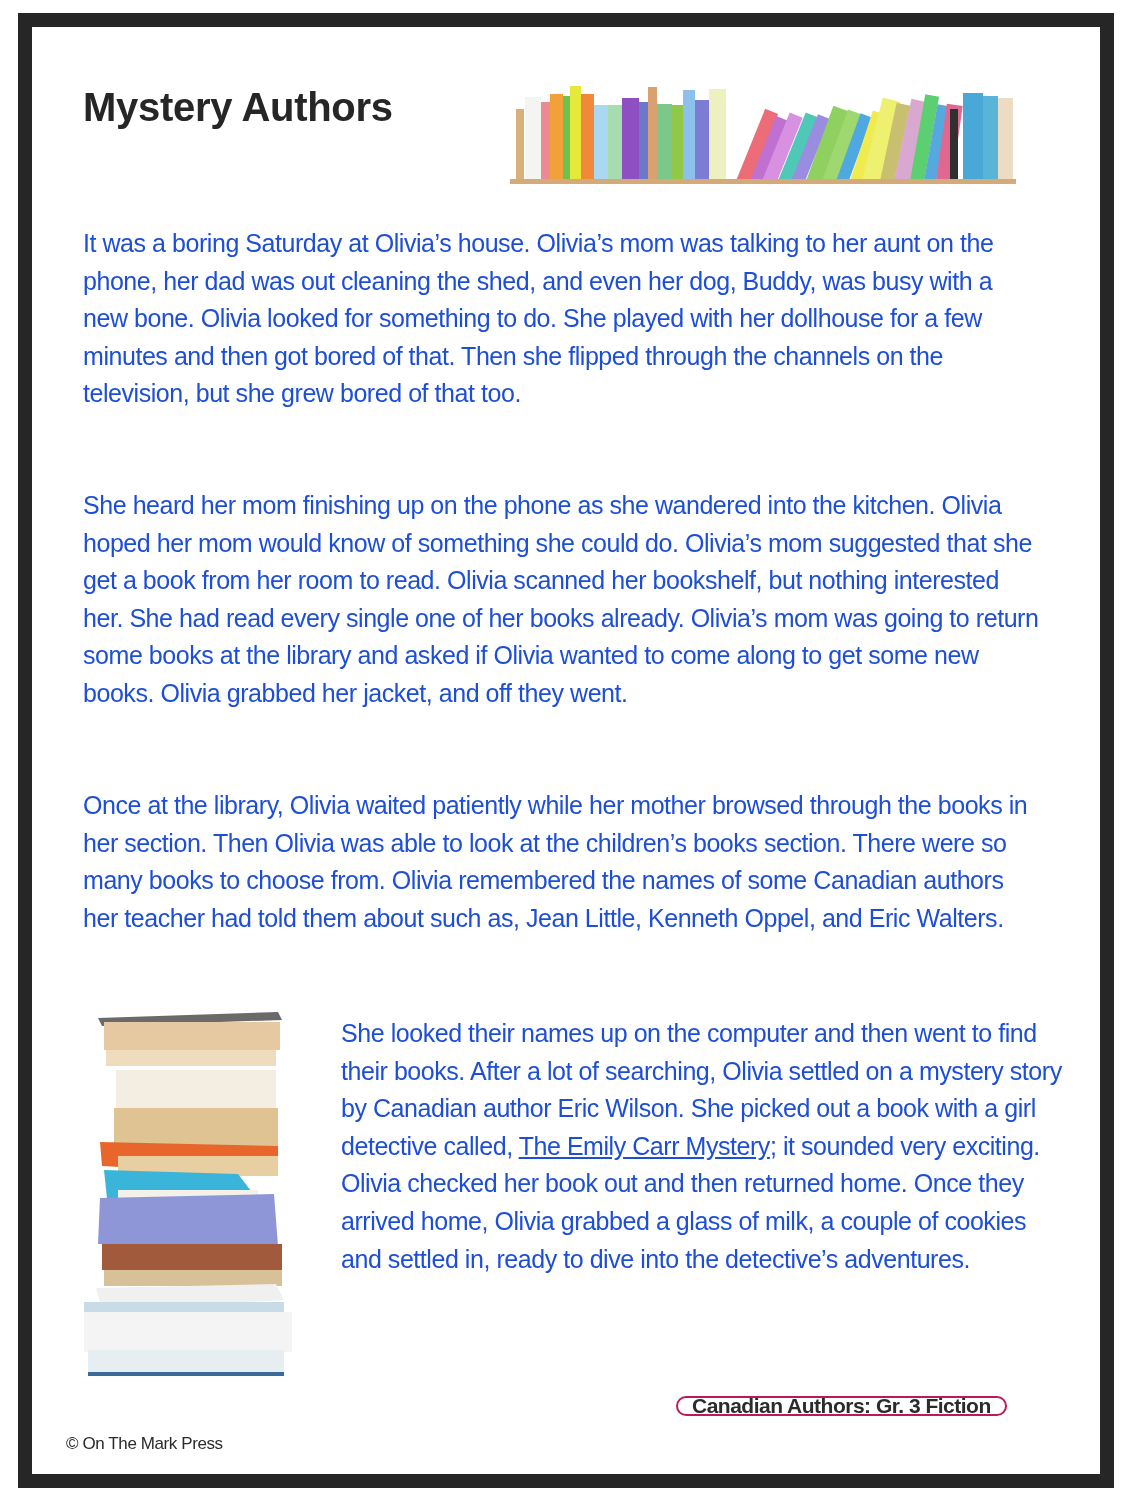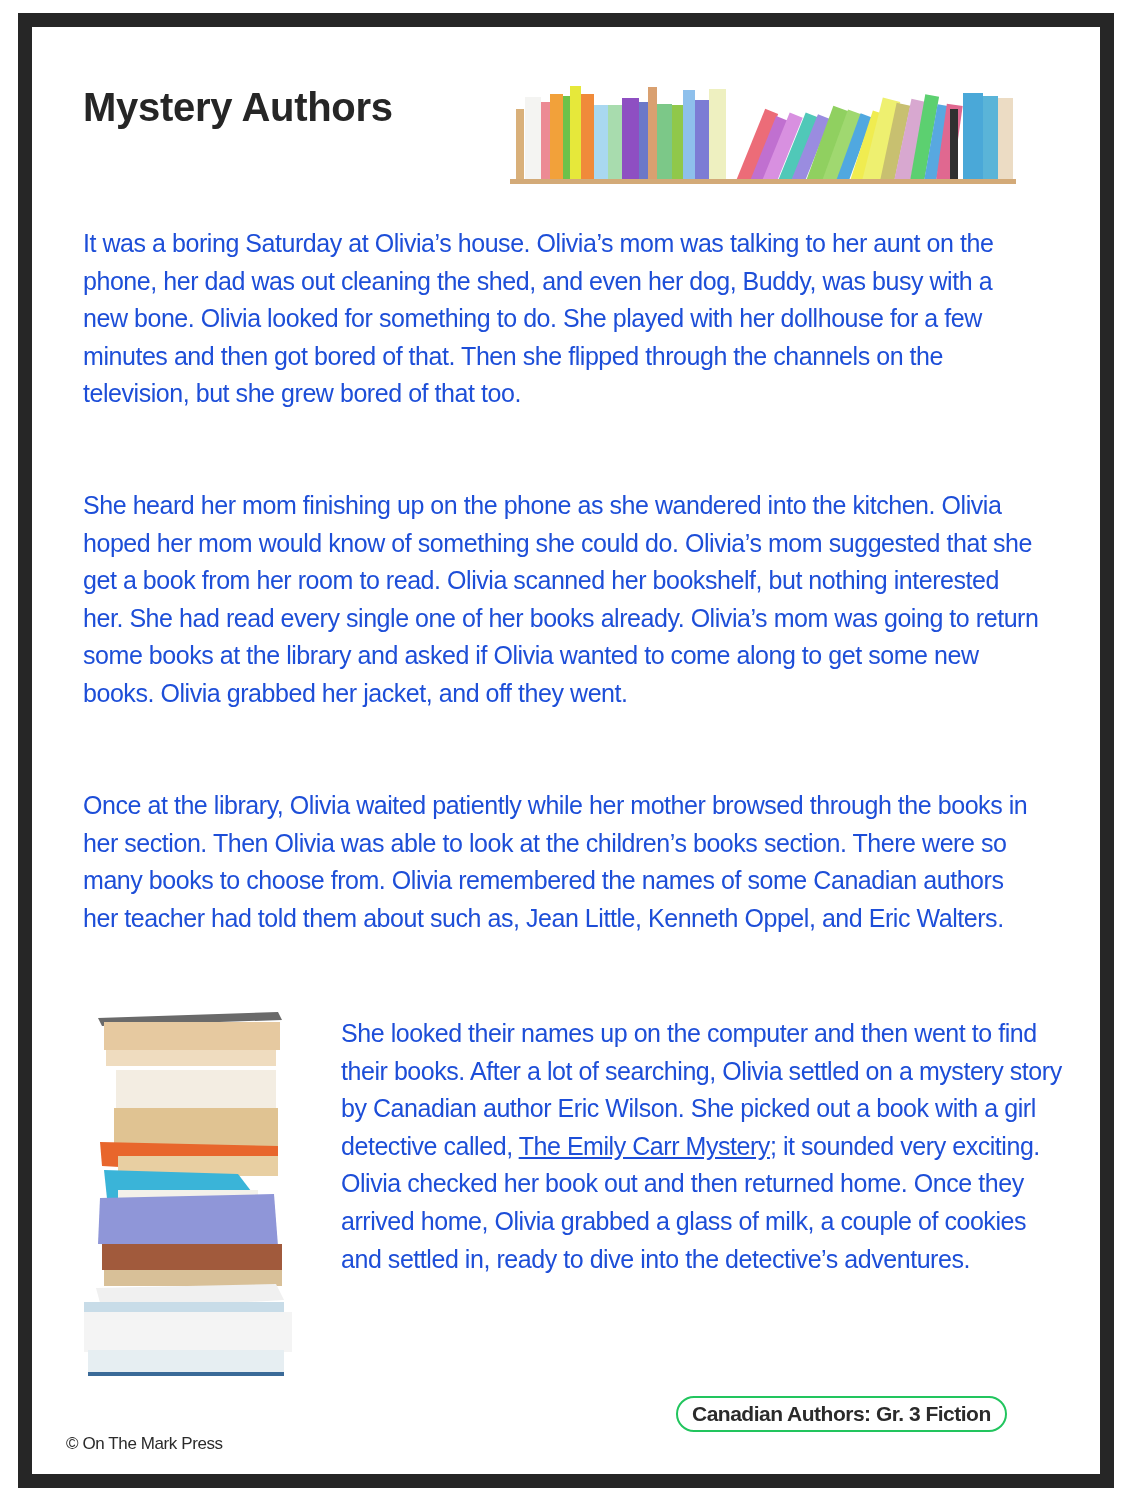--- a/index.html
+++ b/index.html
@@ -7,21 +7,21 @@
   .frame { position: absolute; left: 18px; top: 13px; width: 1096px; height: 1475px; box-sizing: border-box; border: 14px solid #262626; background: #fff; }
   .title { position: absolute; left: 83px; top: 80px; margin: 0; font-size: 40px; line-height: 54px; font-weight: bold; color: #262626; letter-spacing: -0.3px; }
   .shelf-wrap { position: absolute; left: 508px; top: 64px; width: 520px; height: 120px; }
   .body-text { position: absolute; color: #1d4ed8; font-size: 25px; line-height: 37.6px; letter-spacing: -0.45px; margin: 0; }
   .p1 { left: 83px; top: 225px; width: 960px; }
   .p2 { left: 83px; top: 487px; width: 960px; }
   .p3 { left: 83px; top: 787px; width: 960px; }
   .p4 { left: 334px; top: 1015px; width: 730px; margin-left: 7px; }
   .book-title { text-decoration: underline; }
   .stack-wrap { position: absolute; left: 78px; top: 1000px; width: 222px; height: 380px; }
-  .badge { position: absolute; left: 676px; top: 1396px; height: 36px; padding: 0 14px; border: 2px solid #22c55e; border-radius: 18px; display: flex; align-items: center; font-weight: bold; font-size: 21px; color: #2b2b2b; letter-spacing: -0.5px; box-sizing: border-box; }
+  .badge { position: absolute; left: 676px; top: 1396px; height: 20px; padding: 0 14px; border: 2px solid #be185d; border-radius: 18px; display: flex; align-items: center; font-weight: bold; font-size: 21px; color: #2b2b2b; letter-spacing: -0.5px; box-sizing: border-box; }
   .copyright { position: absolute; left: 66px; top: 1434px; font-size: 17px; font-weight: normal; color: #2b2b2b; letter-spacing: -0.4px; }
 </style>
 </head>
 <body>
 
 <div class="frame"></div>
 
 <h1 class="title">
   <span>Mystery Authors</span><br>
 </h1>

